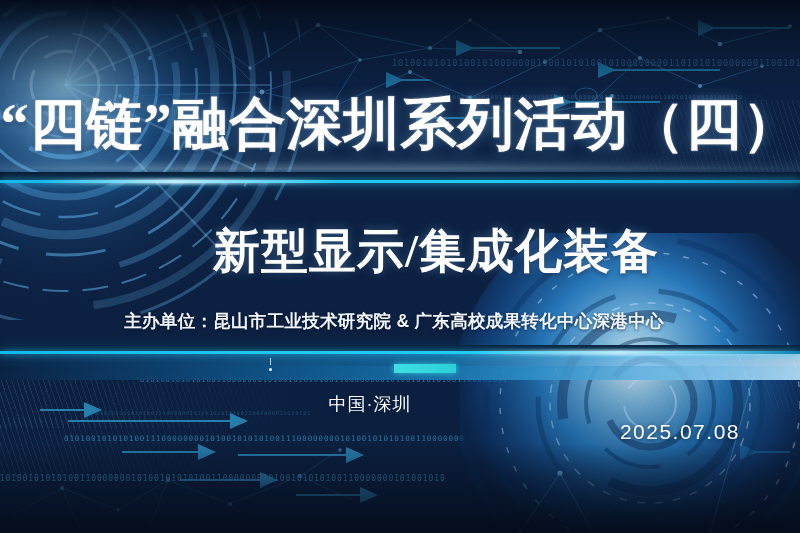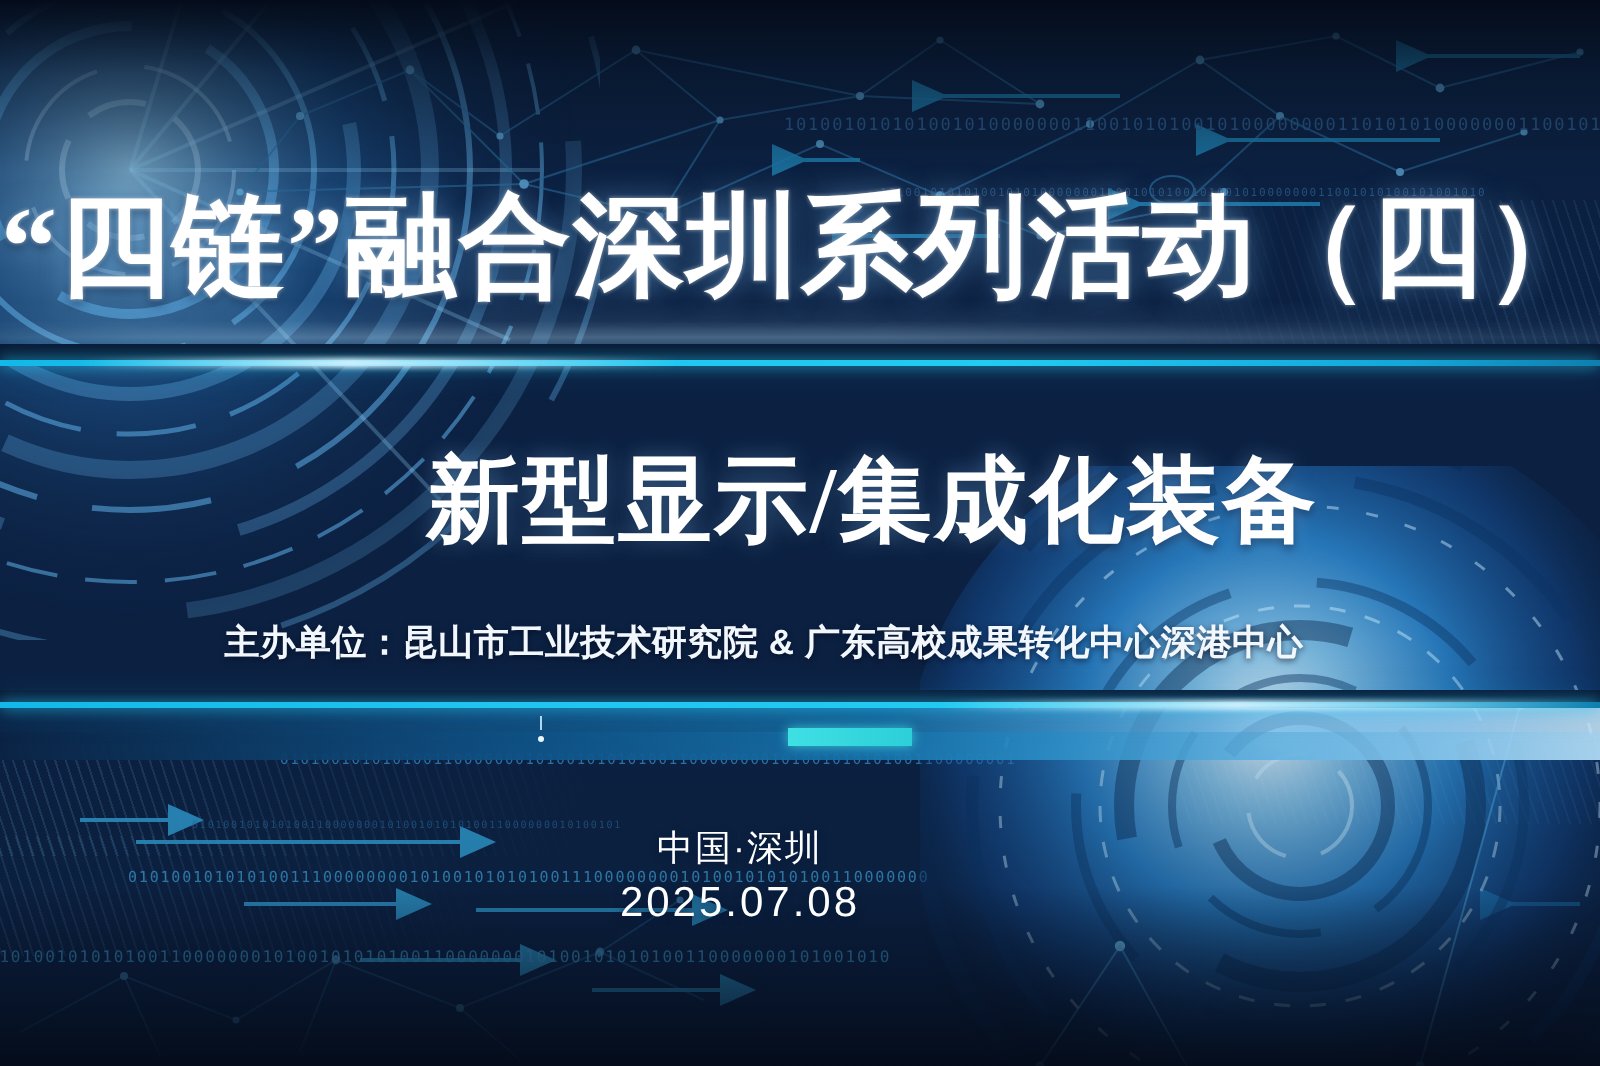--- a/index.html
+++ b/index.html
@@ -160,44 +160,45 @@
   .subtitle{
     display:inline-block;
     font-family:"Liberation Serif","DejaVu Serif",serif;
     font-size:47px;line-height:1;font-weight:700;color:#fff;
     letter-spacing:1px;
     text-shadow:0 0 10px rgba(130,195,250,.40),0 2px 5px rgba(0,15,40,.6);
     white-space:nowrap;
   }
 
   .organizer-wrap{
-    position:absolute;left:0;top:309px;width:764px;text-align:center;
+    position:absolute;left:12px;top:309px;width:764px;text-align:center;
   }
   .organizer{
     display:inline-block;
     font-family:"Liberation Sans","DejaVu Sans",sans-serif;
     font-size:17.5px;font-weight:700;color:#f2f7fd;
     letter-spacing:.3px;white-space:nowrap;
     text-shadow:0 1px 3px rgba(0,10,30,.7);
   }
 
   .footer-wrap{
-    position:absolute;left:0;top:412px;width:740px;text-align:center;
+    position:absolute;left:0;top:392px;width:740px;text-align:center;
   }
   .loc{
     display:block;
     font-family:"Liberation Sans","DejaVu Sans",sans-serif;
     font-size:18px;font-weight:400;color:#ffffff;letter-spacing:1px;
     text-shadow:0 1px 4px rgba(0,25,60,.8);
   }
   .date{
     display:block;margin-top:4px;
     font-family:"Liberation Sans","DejaVu Sans",sans-serif;
     font-size:21px;font-weight:400;color:#ffffff;letter-spacing:1.5px;
     text-shadow:0 1px 4px rgba(0,25,60,.8);
+    text-align:right;
   }
 </style>
 </head>
 <body>
 
 <div id="poster">
 
   <div class="bg-base"></div>
 
   <div class="arcs">

